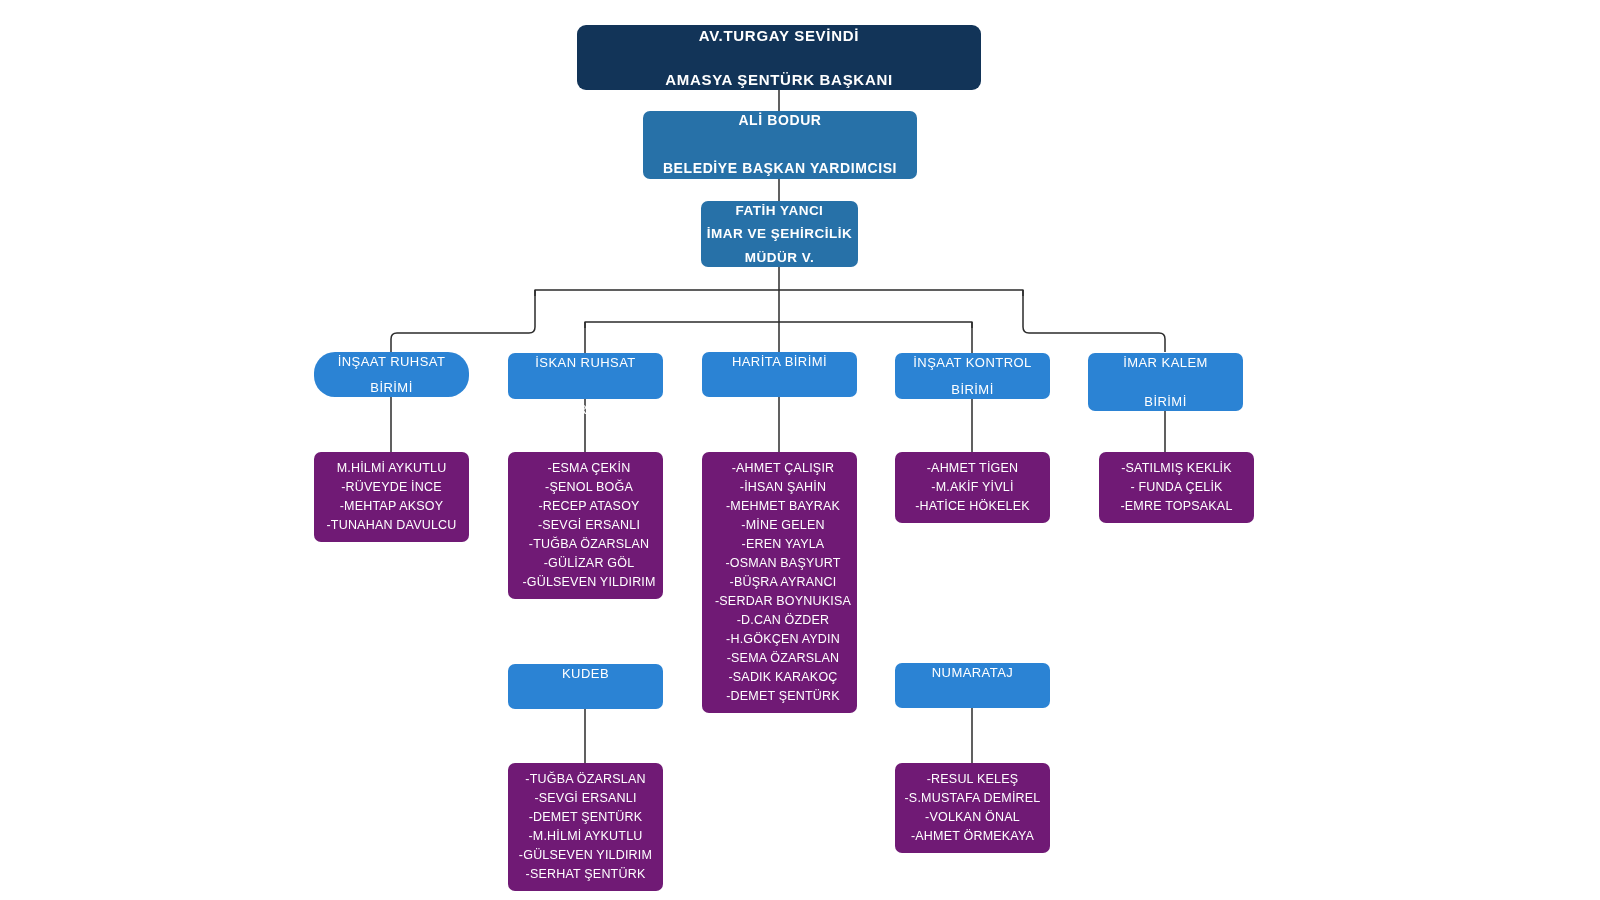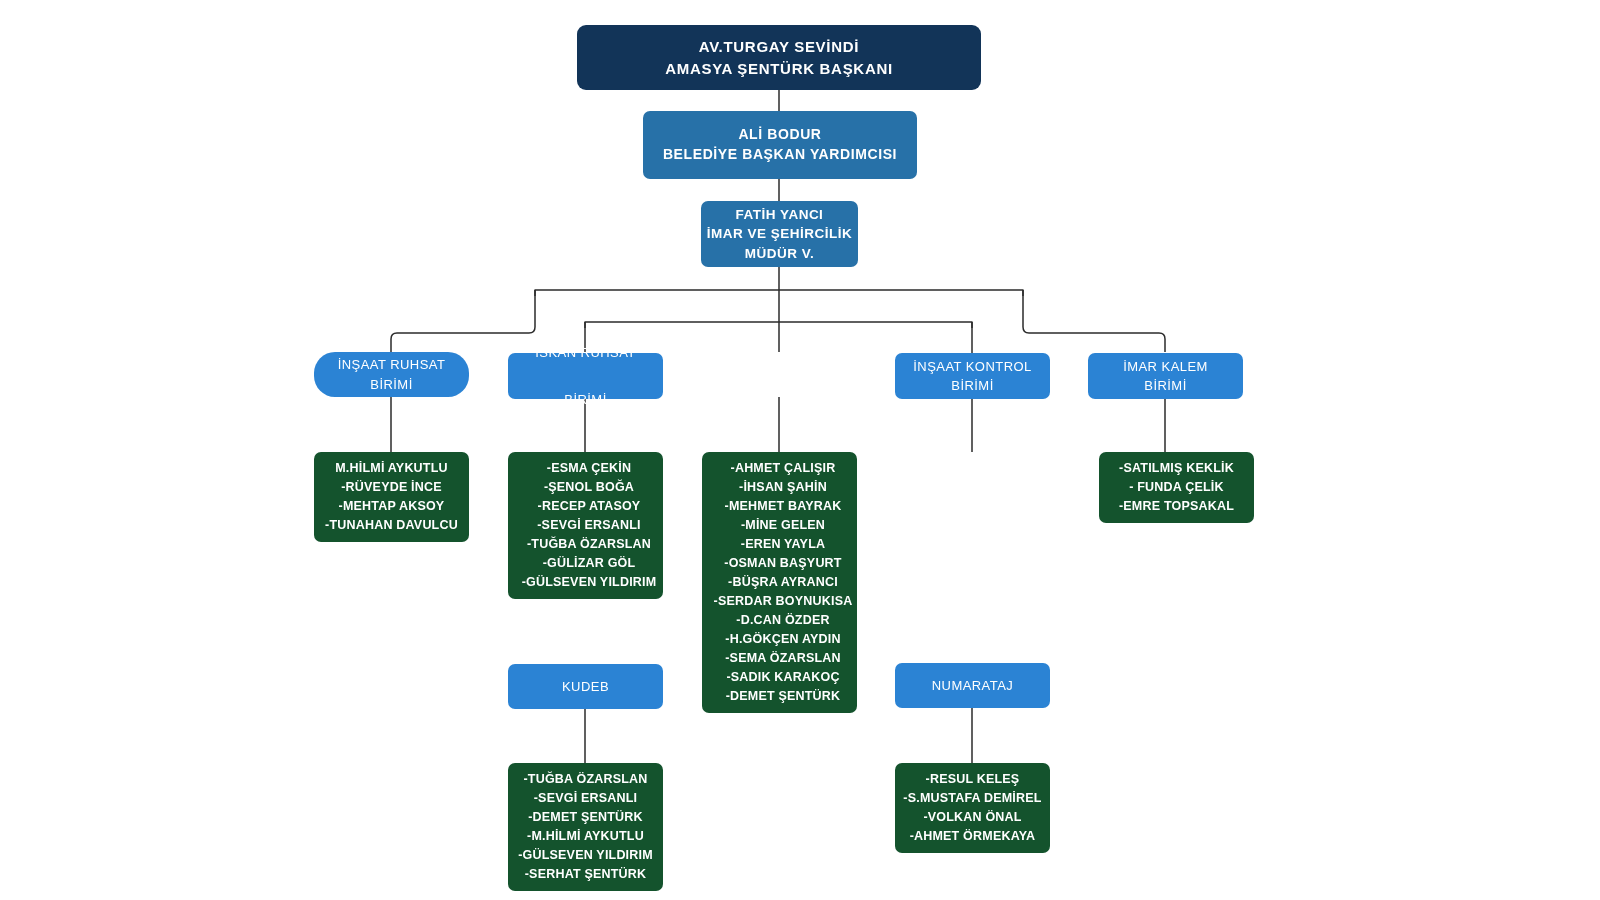--- a/index.html
+++ b/index.html
@@ -24,21 +24,21 @@
     width: 1600px;
     height: 900px;
     pointer-events: none;
   }
   .node {
     position: absolute;
     box-sizing: border-box;
     display: flex;
     flex-direction: column;
     align-items: center;
-    justify-content: center;
+    justify-content: space-between;
     text-align: center;
     border-radius: 7px;
     color: #ffffff;
     z-index: 2;
   }
   .node .line {
     display: block;
     white-space: nowrap;
   }
 
@@ -74,22 +74,22 @@
   .node.lvl-unit {
     background: #2B83D4;
     font-weight: normal;
     font-size: 13px;
     letter-spacing: 0.45px;
     line-height: 1.48;
   }
 
   
   .node.lvl-staff {
-    background: #14532d;
-    font-weight: bold;
+    background: #701a75;
+    font-weight: normal;
     font-size: 12.5px;
     letter-spacing: 0.2px;
     line-height: 1.52;
     padding: 7px 8px;
   }
 </style>
 </head>
 <body>
 
 <div id="chart-canvas">
@@ -145,27 +145,31 @@
   <div class="node lvl-unit" style="left:314px; top:352px; width:155px; height:45px;border-radius:21px;">
     <span class="line">İNŞAAT RUHSAT</span>
     <span class="line">BİRİMİ</span>
   </div>
 
   <div class="node lvl-unit" style="left:508px; top:353px; width:155px; height:46px;gap:28px;">
     <span class="line">İSKAN RUHSAT</span>
     <span class="line">BİRİMİ</span>
   </div>
 
+  <div class="node lvl-unit" style="left:702px; top:352px; width:155px; height:45px;">
+    <span class="line">HARİTA BİRİMİ</span>
+
+  </div>
 
   <div class="node lvl-unit" style="left:895px; top:353px; width:155px; height:46px;">
     <span class="line">İNŞAAT KONTROL</span>
     <span class="line">BİRİMİ</span>
   </div>
 
-  <div class="node lvl-unit" style="left:1088px; top:353px; width:155px; height:46px;">
+  <div class="node lvl-unit" style="left:1088px; top:353px; width:155px; height:58px;">
     <span class="line">İMAR KALEM</span>
     <span class="line">BİRİMİ</span>
   </div>
 
   <div class="node lvl-staff" style="left:314px; top:452px; width:155px;">
     <span class="line">M.HİLMİ AYKUTLU</span>
     <span class="line">-RÜVEYDE İNCE</span>
     <span class="line">-MEHTAP AKSOY</span>
     <span class="line">-TUNAHAN DAVULCU</span>
   </div>
@@ -189,20 +193,25 @@
     <span class="line">-OSMAN BAŞYURT</span>
     <span class="line">-BÜŞRA AYRANCI</span>
     <span class="line">-SERDAR BOYNUKISA</span>
     <span class="line">-D.CAN ÖZDER</span>
     <span class="line">-H.GÖKÇEN AYDIN</span>
     <span class="line">-SEMA ÖZARSLAN</span>
     <span class="line">-SADIK KARAKOÇ</span>
     <span class="line">-DEMET ŞENTÜRK</span>
   </div>
 
+  <div class="node lvl-staff" style="left:895px; top:452px; width:155px;">
+    <span class="line">-AHMET TİGEN</span>
+    <span class="line">-M.AKİF YİVLİ</span>
+    <span class="line">-HATİCE HÖKELEK</span>
+  </div>
 
   <div class="node lvl-staff" style="left:1099px; top:452px; width:155px;">
     <span class="line">-SATILMIŞ KEKLİK</span>
     <span class="line">- FUNDA ÇELİK</span>
     <span class="line">-EMRE TOPSAKAL</span>
   </div>
 
   <div class="node lvl-unit" style="left:508px; top:664px; width:155px; height:45px;">
     <span class="line">KUDEB</span>
   </div>

